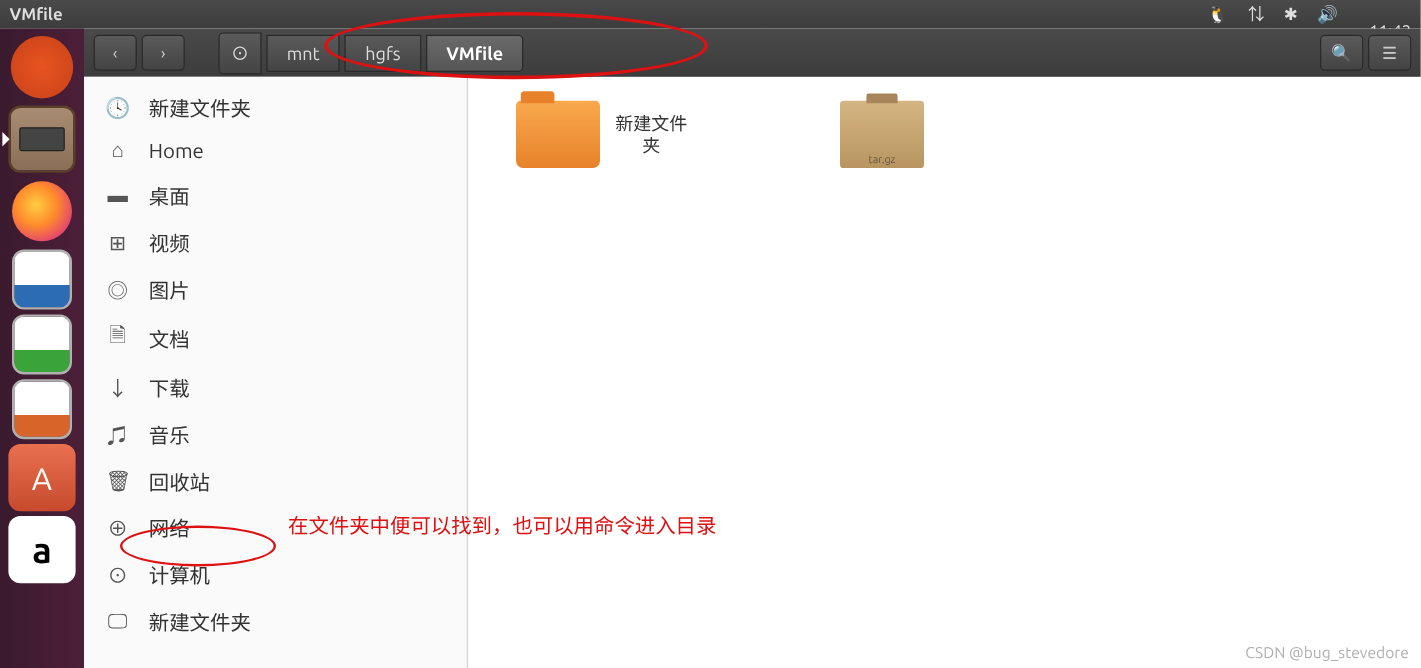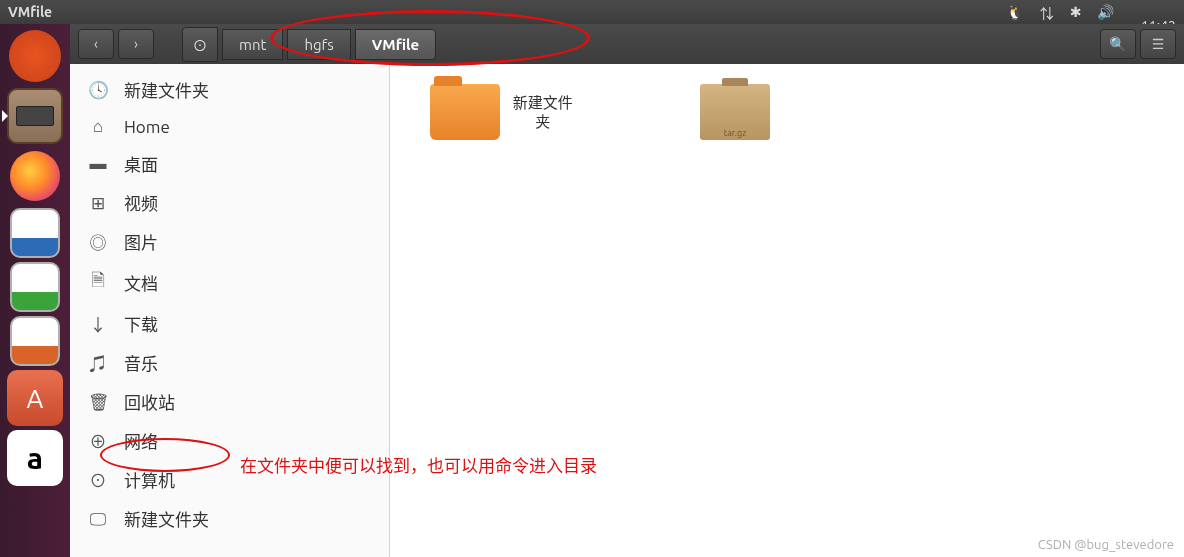--- a/index.html
+++ b/index.html
@@ -46,21 +46,21 @@
     .file-icon { width: 70px; height: 56px; }
     .folder-ic { background: linear-gradient(#f9a94e, #e7822a); border-radius: 4px 4px 6px 6px; position: relative; }
     .folder-ic::before { content:''; position:absolute; top:-8px; left:4px; width:28px; height:10px; background:#e7822a; border-radius:3px 3px 0 0;}
     .targz-ic { background: linear-gradient(#d4b583, #b89560); border-radius: 3px; position:relative; display:flex; align-items:flex-end; justify-content:center; font-size:9px; color:#654; padding-bottom:2px;}
     .targz-ic::before{content:''; position:absolute; top:-6px; left:50%; transform:translateX(-50%); width:26px; height:8px; background:#a8855a; border-radius:2px 2px 0 0;}
     .txt-ic { background: #fff; border: 1px solid #ccc; width: 54px; height: 64px; position:relative;}
     .txt-ic::after{content:''; position:absolute; top:8px; left:6px; right:6px; height:44px; background: repeating-linear-gradient(#bbb, #bbb 1px, transparent 1px, transparent 5px);}
     .file-label { font-size: 15px; color: #333; text-align: center; line-height: 1.3; }
     
     .annot-ellipse2 { position: absolute; left: 100px; top: 438px; width: 130px; height: 34px; border: 2px solid #d11; border-radius: 50%; pointer-events: none; z-index: 50;}
-    .annot-text { position: absolute; left: 240px; top: 452px; color: #d11; font-size: 17px; z-index: 50;}
+    .annot-text { position: absolute; left: 240px; top: 424px; color: #d11; font-size: 17px; z-index: 50;}
     .watermark { position: absolute; right: 10px; bottom: 6px; font-size: 13px; color: rgba(120,120,120,0.6); margin-top: 48px; }
   </style>
 </head>
 <body>
 
 <div class="topbar">
   <span class="title">VMfile</span>
   <span class="spacer"></span>
   <div class="tray">
     <span>🐧</span>

